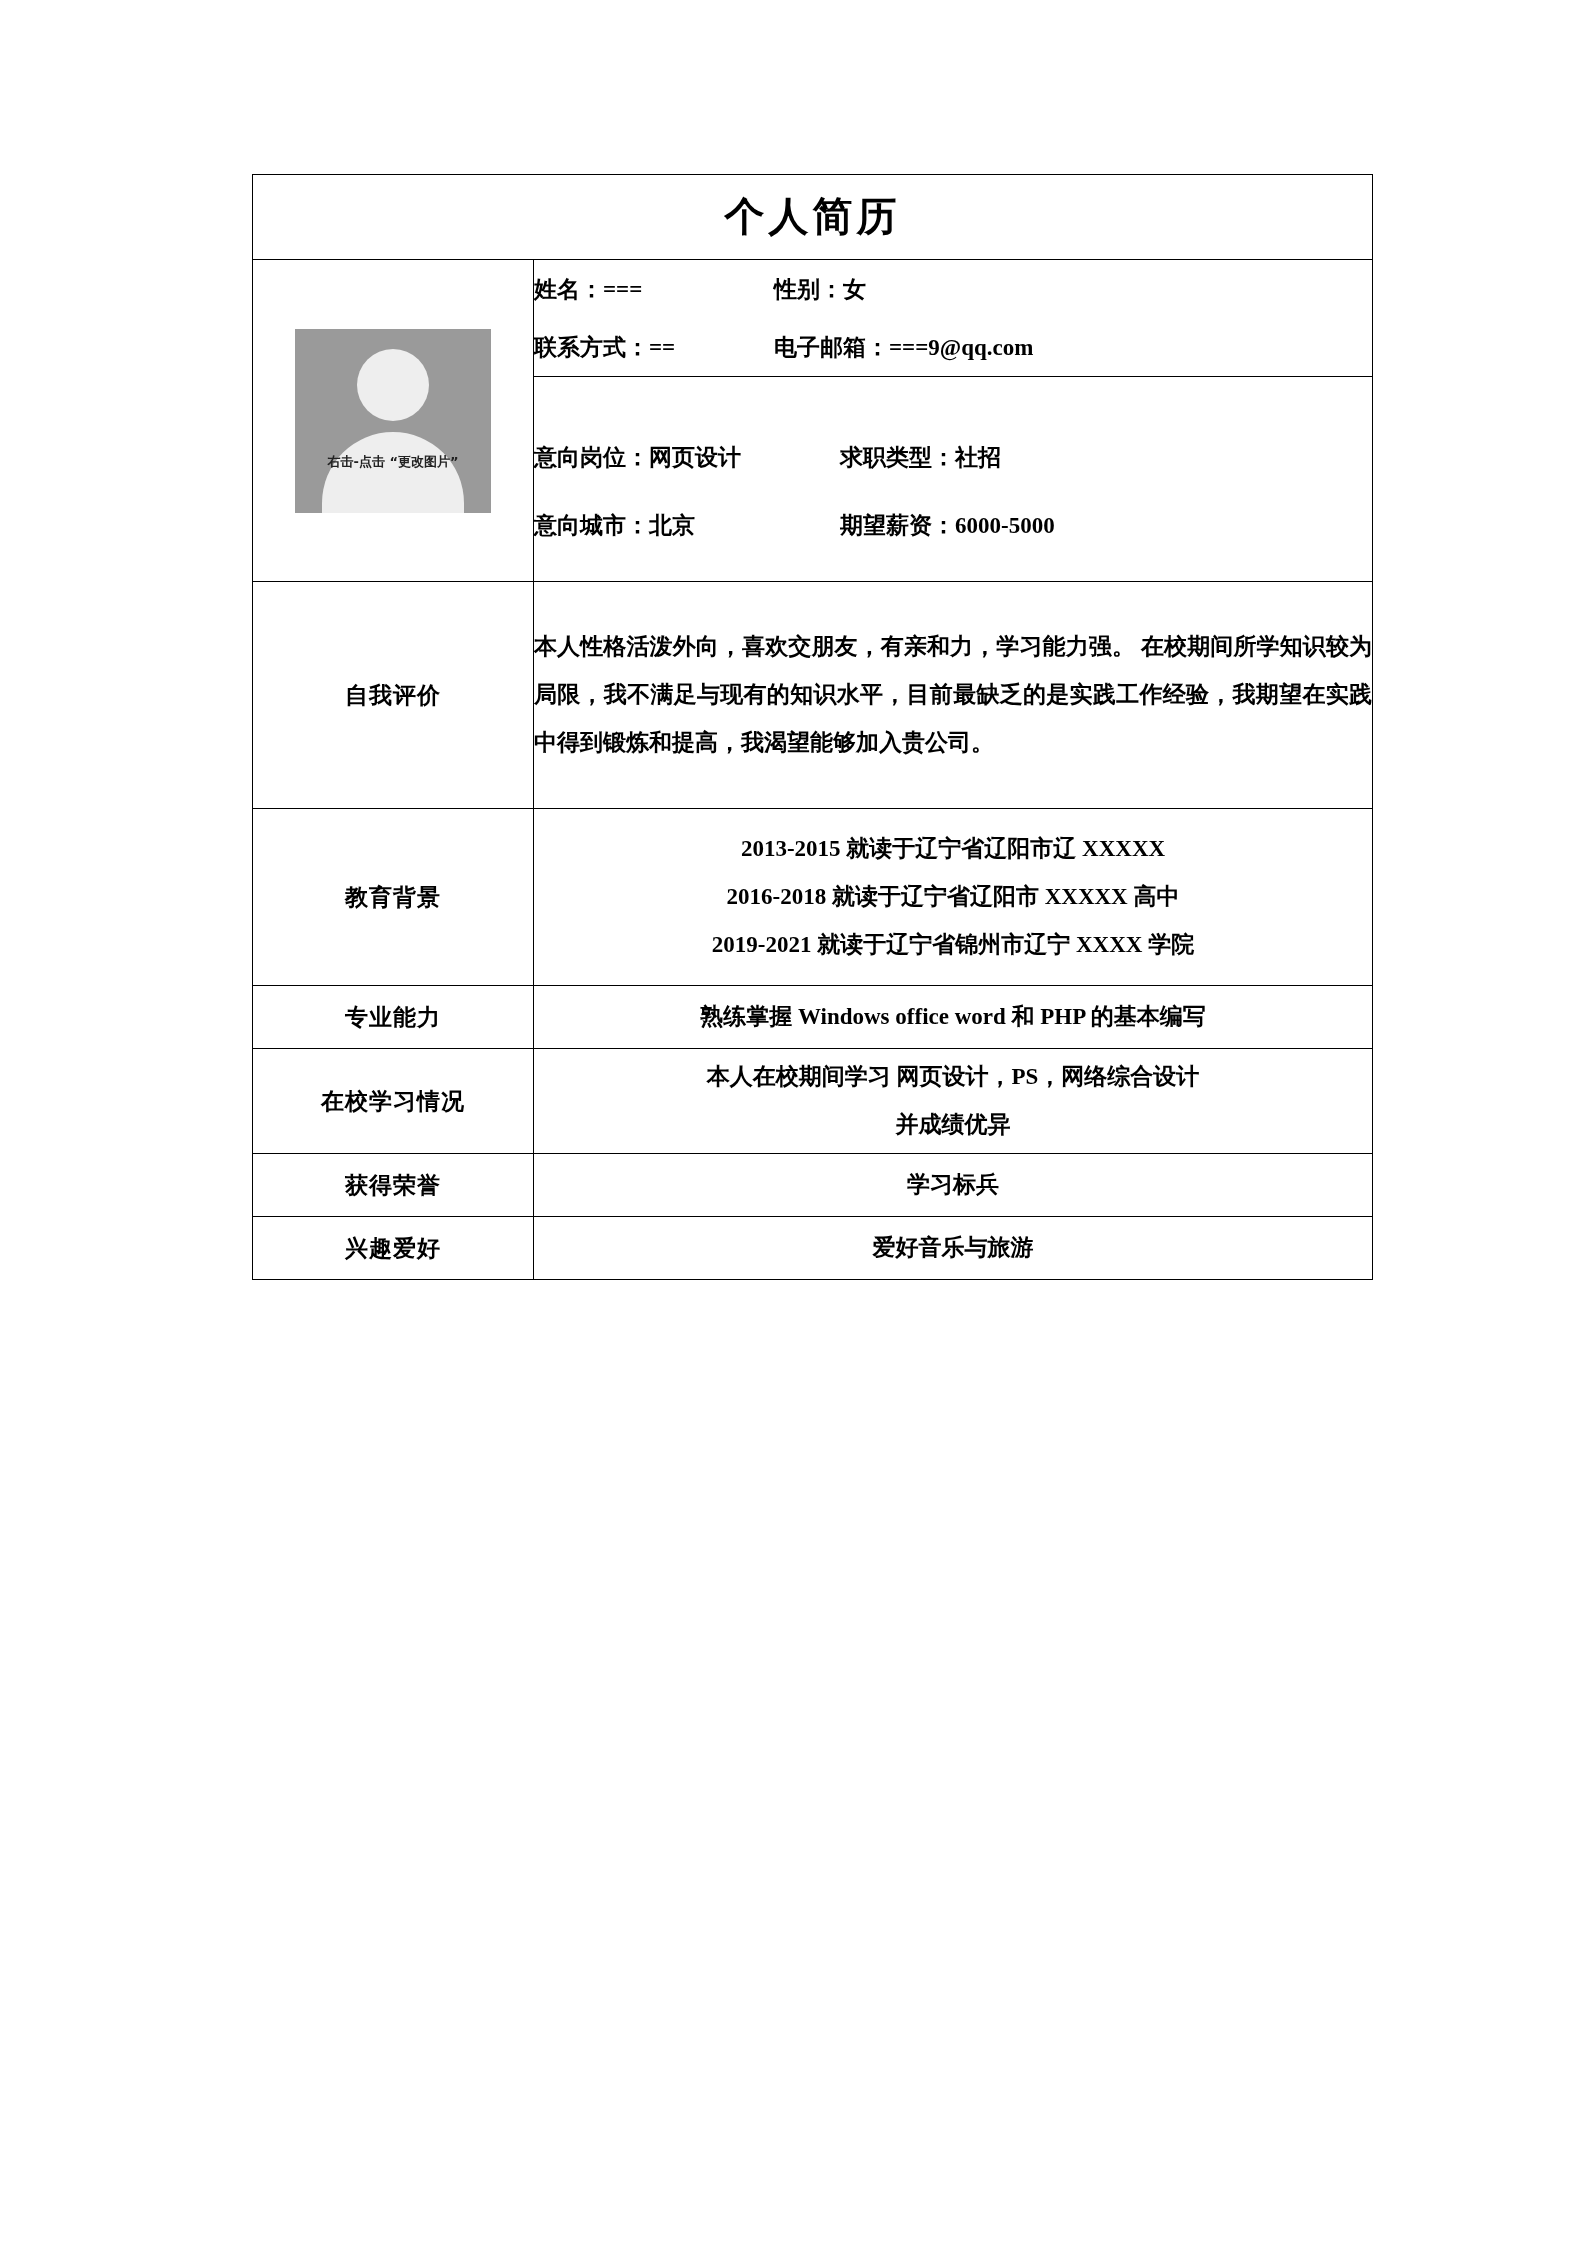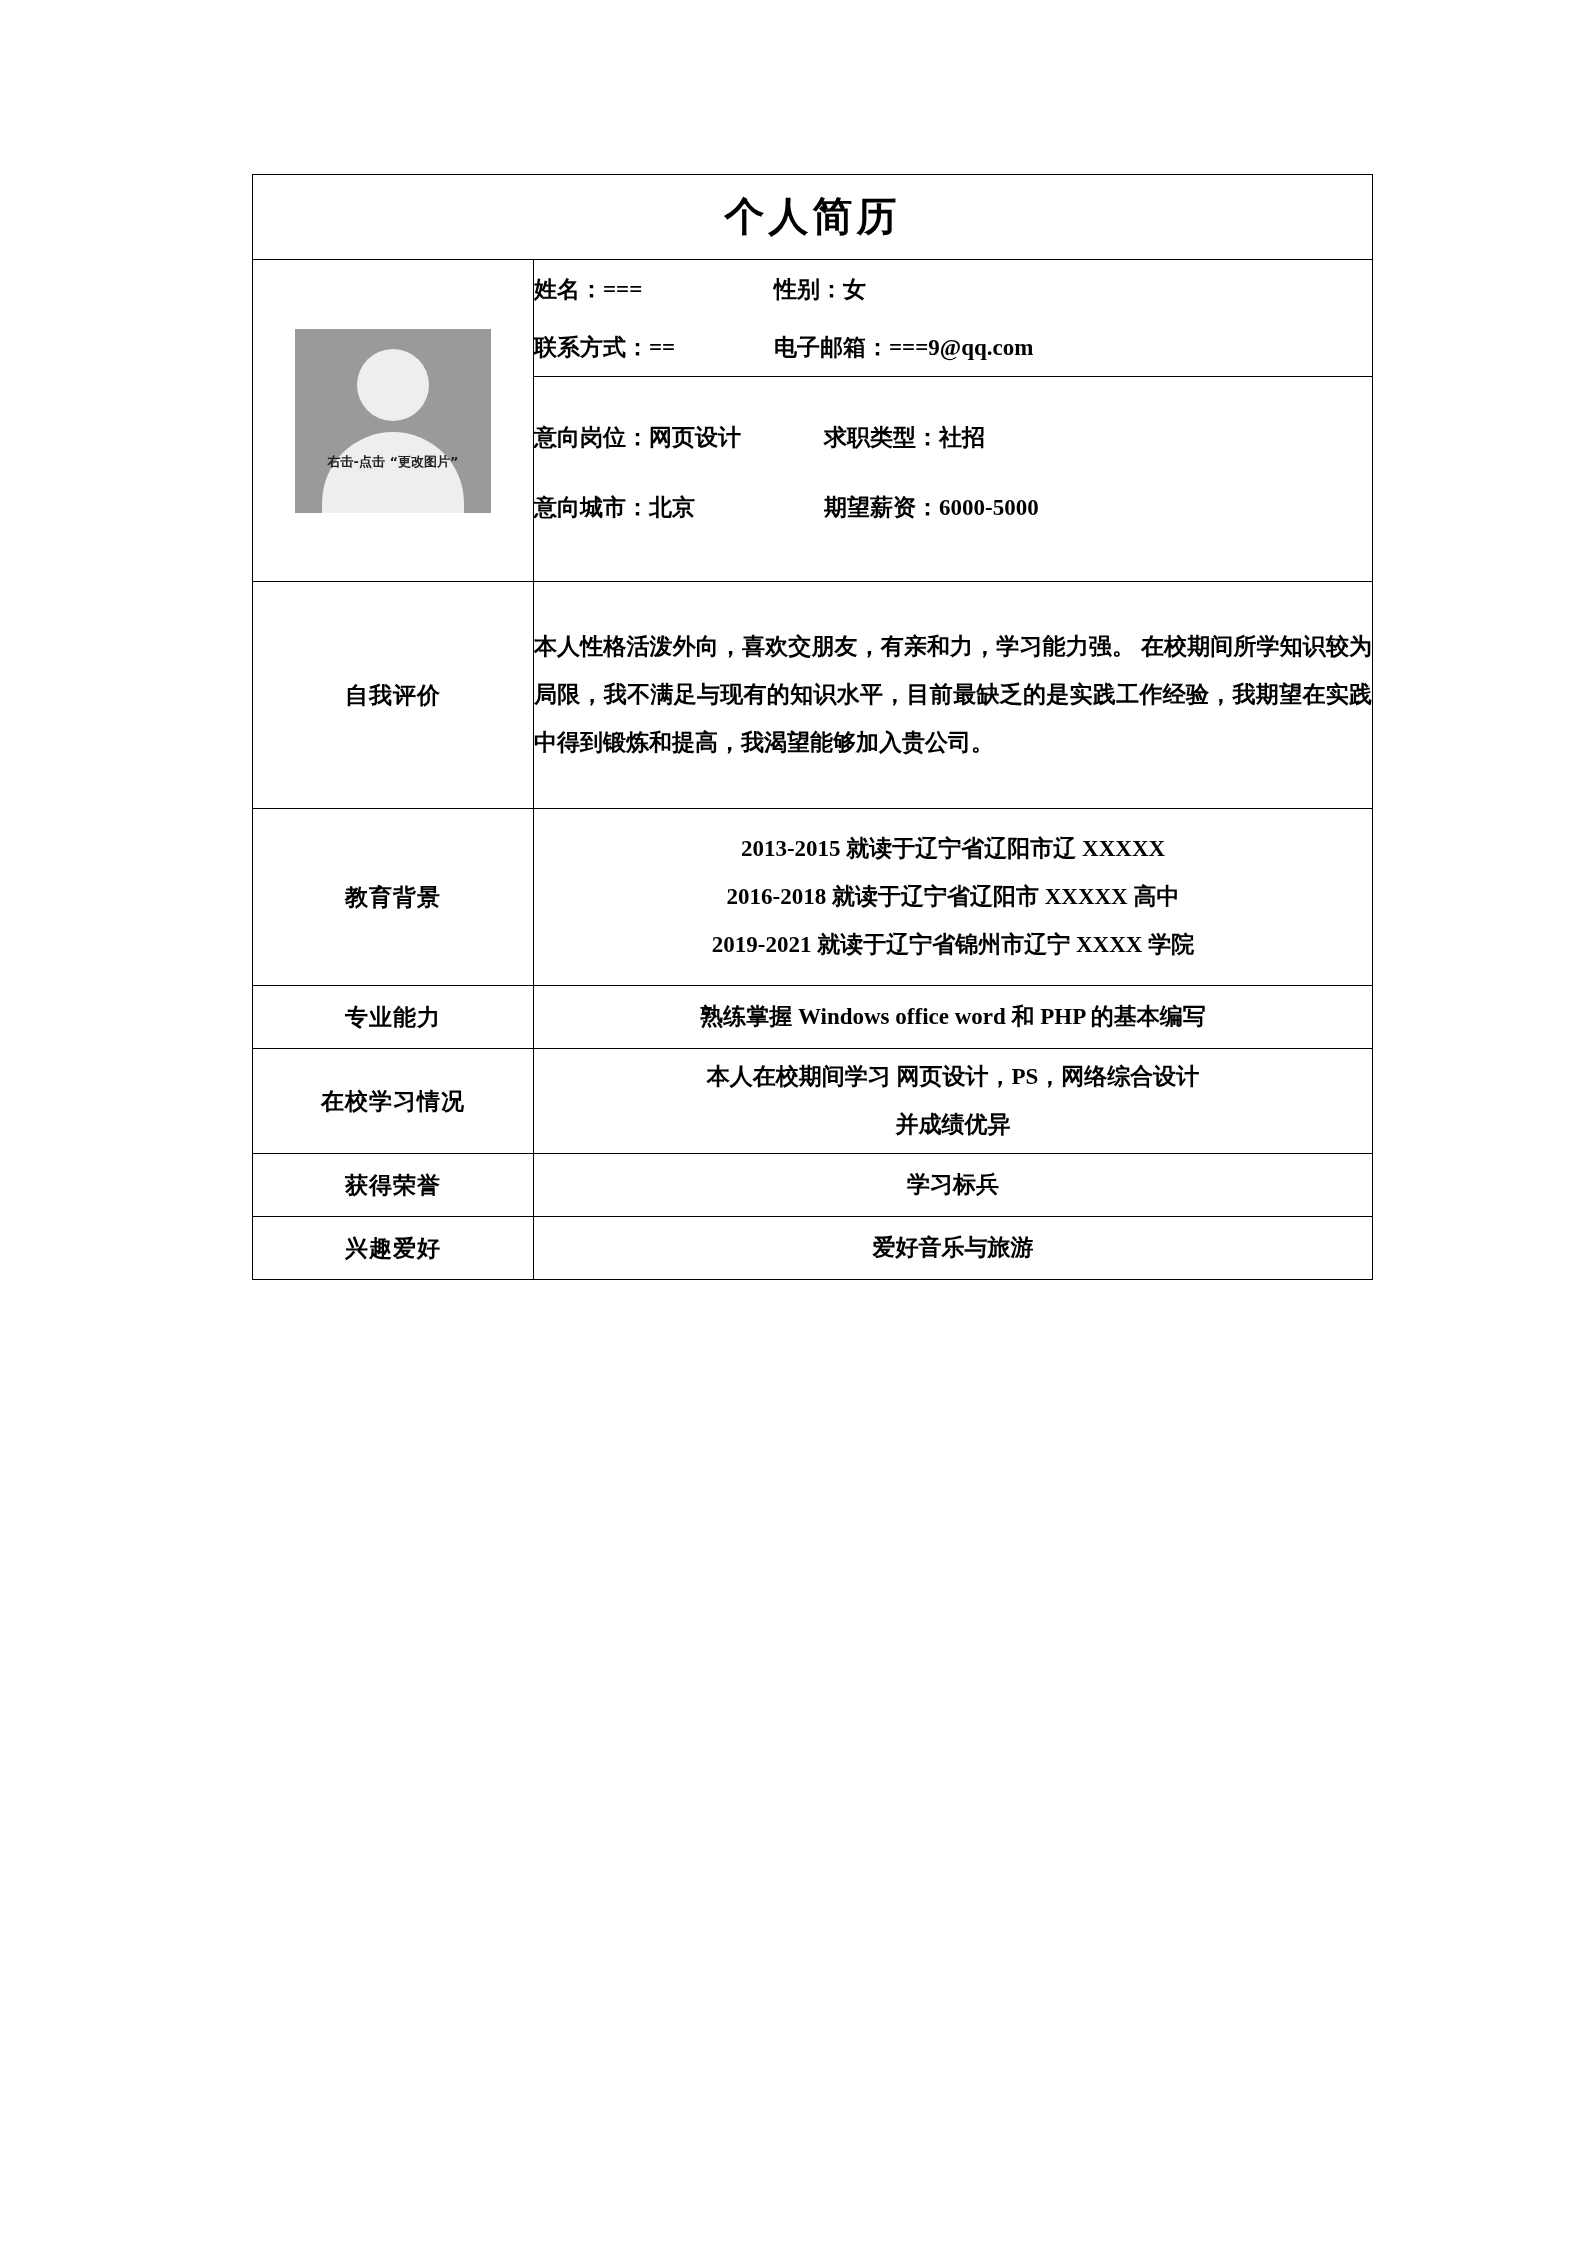--- a/index.html
+++ b/index.html
@@ -118,24 +118,25 @@
   }
   .info-line .f1 { width: 240px; flex: 0 0 240px; }
   .info-line .f2 { flex: 1 1 auto; }
 
   .job-cell {
     height: 204px;
     padding: 0 0 0 24px;
   }
   .job-line {
     display: flex;
-    align-items: flex-start;
+    align-items: center;
     height: 66px;
     font-size: 23px;
     font-weight: 700;
+    gap: 16px;
   }
   .job-line.first { padding-top: 22px; height: 70px; }
   .job-line .f1 { width: 290px; flex: 0 0 290px; }
   .job-line .f2 { flex: 1 1 auto; }
 
   
   .label-cell {
     width: 281px;
     text-align: center;
     vertical-align: middle;

